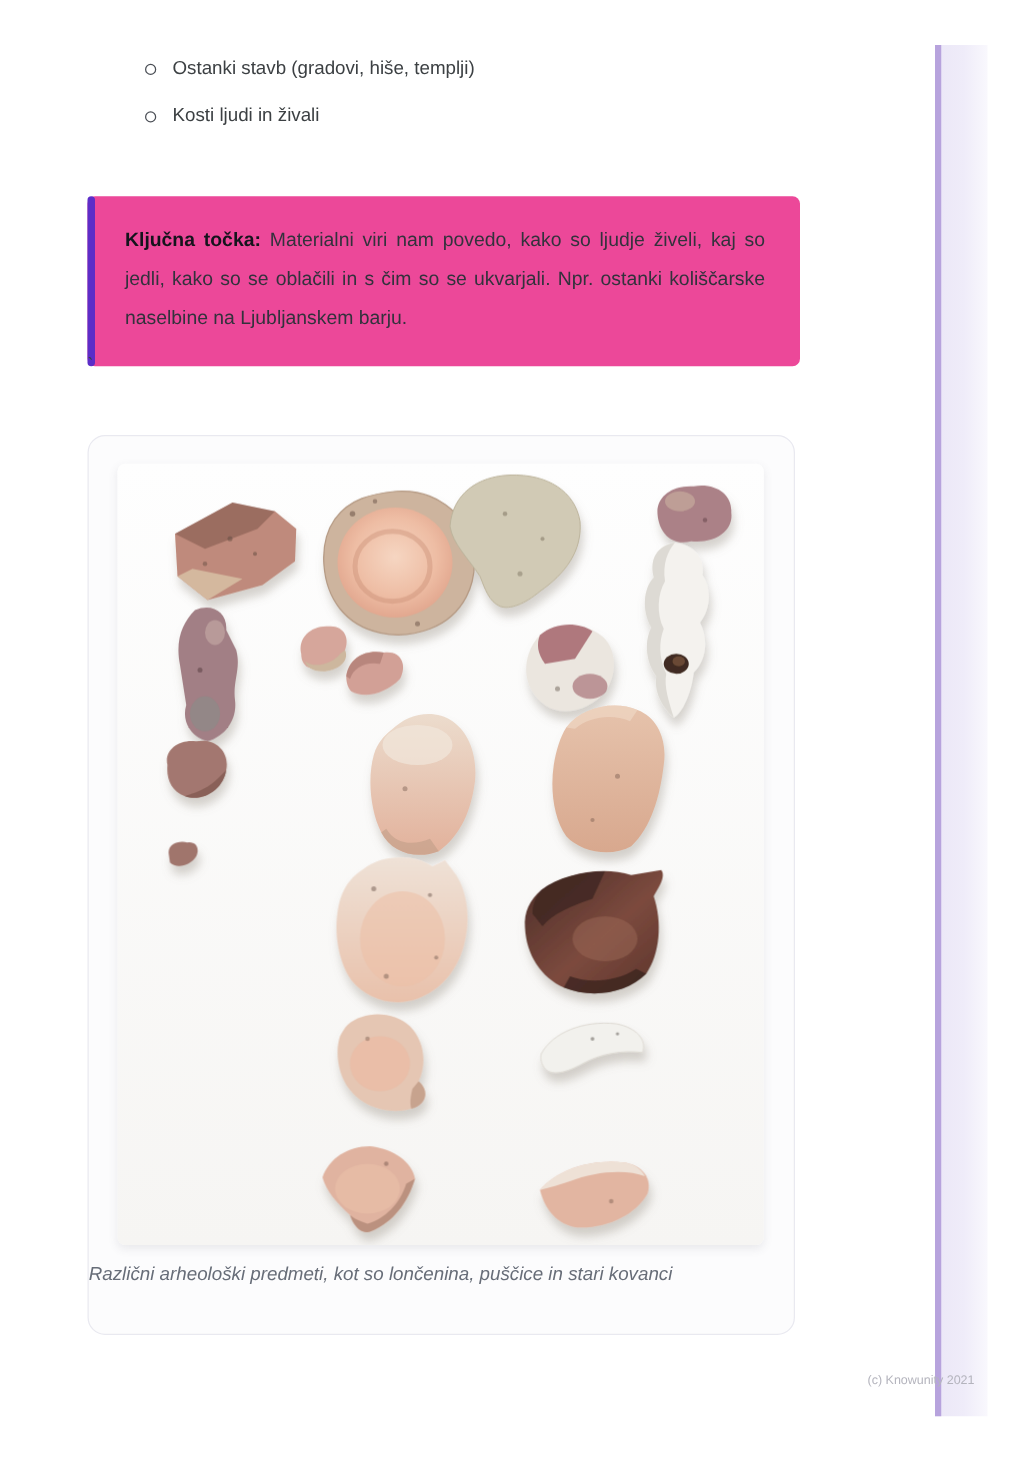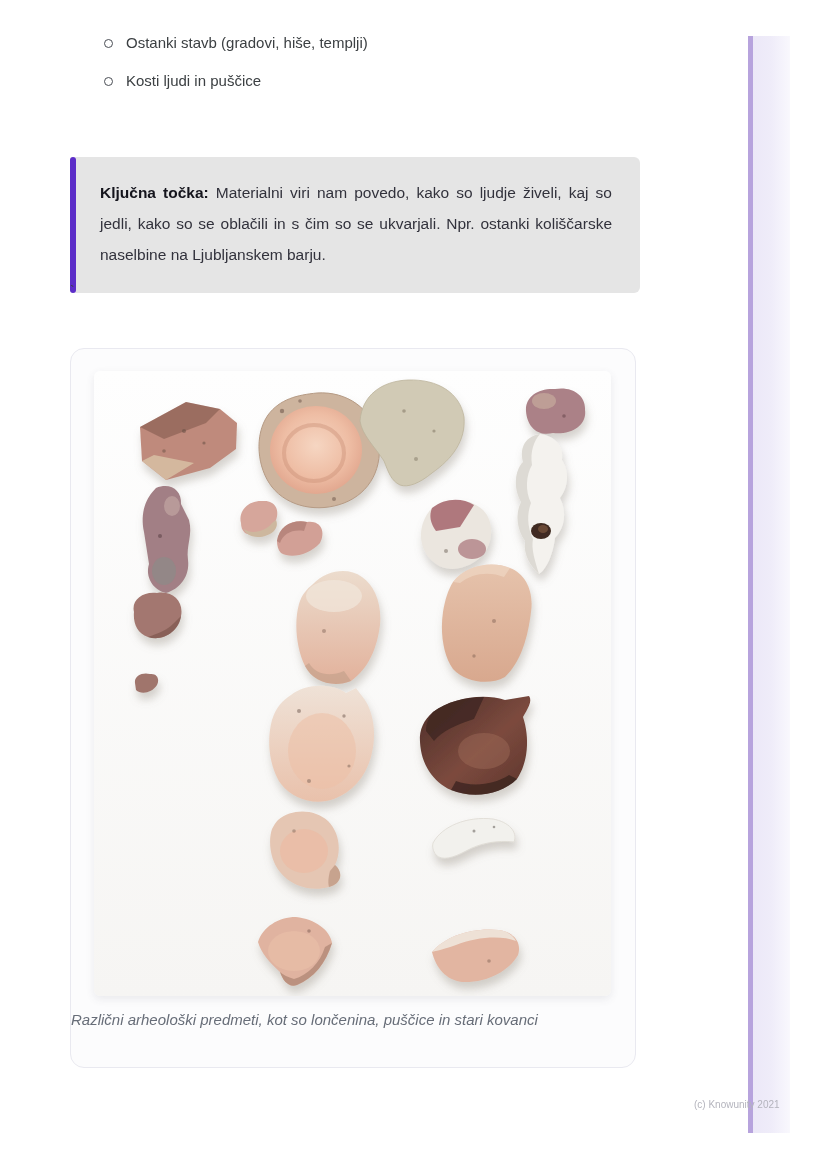--- a/index.html
+++ b/index.html
@@ -4,29 +4,29 @@
 <style>
   html,body { margin:0; padding:0; }
   body {
     width:828px; height:1171px; position:relative;
     background:#ffffff; overflow:hidden;
     font-family:"Liberation Sans", sans-serif;
     -webkit-font-smoothing:antialiased;
   }
 
   
-  .bullets { position:absolute; left:100px; top:28px; margin:4px; padding:0; list-style:none; }
+  .bullets { position:absolute; left:100px; top:28px; margin:16px; padding:0; list-style:none; }
   .bullets li { display:flex; align-items:flex-start; margin-bottom:16px;
                 color:#3c4043; font-size:15px; line-height:22px; }
   .dot { width:7px; height:7px; border:1.5px solid #4a4e55; border-radius:50%;
          margin:7px 13px 0 0; flex:none; background:transparent; }
 
   
   .callout { position:absolute; left:70px; top:157px; width:570px; box-sizing:border-box;
-             background:#e5e5e5; border-radius:6px; padding:20px 28px 23px 30px; }
+             background:#ec4899; border-radius:6px; padding:20px 28px 23px 30px; }
   .accent  { position:absolute; left:0; top:0; bottom:0; width:6px;
              background:#5c2dc8; border-radius:4px; }
   .callout p { margin:0; font-size:15.5px; line-height:31px; color:#32323c; text-align:justify; }
   .callout strong { color:#14141c; }
 
   .stray { position:absolute; left:70px; top:283px; font-size:14px; color:#3c4043; }
 
   
   .card { position:absolute; left:70px; top:348px; width:566px; height:720px; margin:0;
           background:#fcfcfd; border:1px solid #e9e9f0; border-radius:14px; box-sizing:border-box; }
@@ -50,21 +50,21 @@
 
 <div>
 
   <ul class="bullets">
     <li>
       <span class="dot"></span>
       <span>Ostanki stavb (gradovi, hiše, templji)</span>
     </li>
     <li>
       <span class="dot"></span>
-      <span>Kosti ljudi in puščice</span>
+      <span>Kosti ljudi in živali</span>
     </li>
   </ul>
 
   <div class="callout">
     <div class="accent"></div>
     <p><strong>Ključna točka:</strong> <span>Materialni viri nam povedo, kako so ljudje živeli, kaj so jedli, kako so se oblačili in s čim so se ukvarjali. Npr. ostanki koliščarske naselbine na Ljubljanskem barju.</span></p>
   </div>
 
   <span class="stray">`</span>
 

